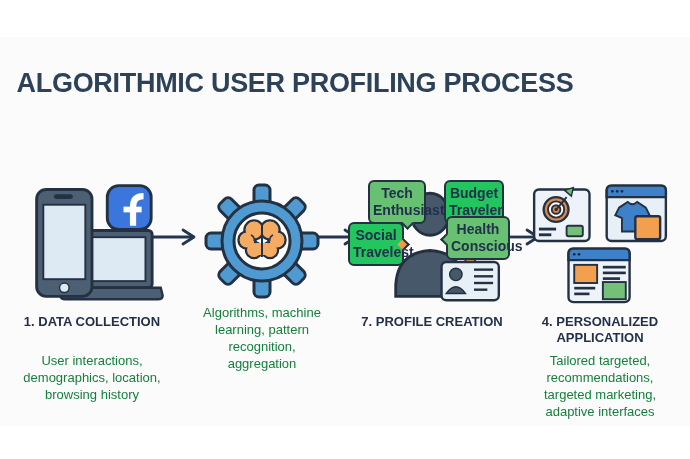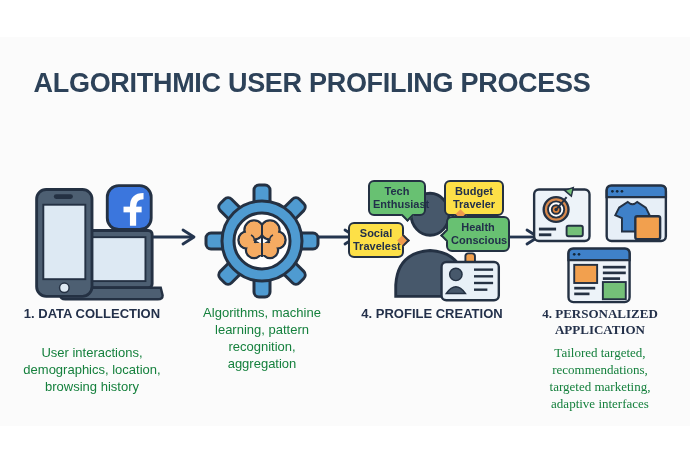--- a/index.html
+++ b/index.html
@@ -7,38 +7,37 @@
     width:690px;height:459px;position:relative;overflow:hidden;
     background:#ffffff;
     font-family:"Liberation Sans", sans-serif;
     color:#2c3a50;
   }
   .band{position:absolute;left:0;top:37px;width:690px;height:389px;background:#fbfbfb;}
   .title{
     position:absolute;left:0;top:68px;width:590px;text-align:center;
     font-size:27px;font-weight:bold;letter-spacing:-0.3px;color:#2d4259;
     white-space:pre-line;
-    padding-left:17px;
   }
   .col{position:absolute;top:178px;text-align:center;}
   .col .icon-box{position:relative;height:126px;display:flex;align-items:center;justify-content:center;}
   .heading{
-    margin-top:2px;min-height:38px;font-size:13px;font-weight:bold;color:#23304a;
+    margin-top:10px;min-height:38px;font-size:13px;font-weight:bold;color:#23304a;
     line-height:1.25;white-space:pre-line;
   }
   .desc{font-size:13px;line-height:1.32;color:#15803d;white-space:pre-line;}
   .arrow{position:absolute;top:227px;height:20px;}
   
   .tag{
     position:absolute;z-index:3;border:2px solid #243143;border-radius:6px;
-    font-size:11px;font-weight:bold;line-height:1.2;color:#22304a;
+    font-size:14px;font-weight:bold;line-height:1.2;color:#22304a;
     padding:3px 3px;text-align:center;box-sizing:border-box;
   }
   .tag.green{background:#68c172;}
-  .tag.orange{background:#fde047;}
+  .tag.orange{background:#22c55e;}
   .tag::after{content:"";position:absolute;width:7px;height:7px;transform:rotate(45deg);}
   .tag.green::after{background:#68c172;}
   .tag.orange::after{background:#f09a4d;}
   .tag.tail-br::after{bottom:-6px;left:62%;border-right:2px solid #243143;border-bottom:2px solid #243143;}
   .tag.tail-bl::after{bottom:-6px;left:18%;border-right:2px solid #243143;border-bottom:2px solid #243143;}
   .tag.tail-r::after{right:-6px;top:50%;margin-top:-4px;border-top:2px solid #243143;border-right:2px solid #243143;}
   .tag.tail-l::after{left:-6px;top:52%;margin-top:-4px;border-left:2px solid #243143;border-bottom:2px solid #243143;}
 </style>
 </head>
 <body>
@@ -144,29 +143,29 @@
         <line x1="126" y1="103" x2="146" y2="103" stroke="#243143" stroke-width="2.5"></line>
         <line x1="126" y1="110" x2="146" y2="110" stroke="#243143" stroke-width="2.5"></line>
         <line x1="126" y1="117" x2="140" y2="117" stroke="#243143" stroke-width="2.5"></line>
       </g>
     </svg>
     <div class="tag green tail-br" style="left:22px;top:2px;width:58px;">Tech Enthusiast</div>
     <div class="tag orange tail-bl" style="left:98px;top:2px;width:60px;">Budget Traveler</div>
     <div class="tag orange tail-r" style="left:2px;top:44px;width:56px;">Social Travelest</div>
     <div class="tag green tail-l" style="left:100px;top:38px;width:64px;">Health Conscious</div>
   </div>
-  <div class="heading">4. PROFILE CREATION</div>
+  <div class="heading">7. PROFILE CREATION</div>
 </div>
 
 <svg class="arrow" style="left:504px;width:40px;" viewBox="0 0 40 20">
   <line x1="2" y1="10" x2="32" y2="10" stroke="#24354f" stroke-width="2.8"></line>
   <polyline points="23,3 34,10 23,17" fill="none" stroke="#24354f" stroke-width="2.8" stroke-linecap="round" stroke-linejoin="round"></polyline>
 </svg>
 
-<div class="col" style="left:516px;width:168px;font-family:Liberation Serif, serif;">
+<div class="col" style="left:516px;width:168px;">
   <div class="icon-box">
     <svg width="150" height="126" viewBox="0 0 150 132">
 
       <g>
         <rect x="6" y="12" width="58" height="54" rx="5" fill="#edf3f9" stroke="#243143" stroke-width="2.5"></rect>
         <circle cx="29" cy="33" r="13" fill="#d98a4e" stroke="#243143" stroke-width="2.5"></circle>
         <circle cx="29" cy="33" r="8.5" fill="#ffffff" stroke="#243143" stroke-width="2"></circle>
         <circle cx="29" cy="33" r="4.5" fill="#e2873f" stroke="#243143" stroke-width="2"></circle>
         <circle cx="29" cy="33" r="1.8" fill="#243143"></circle>
         <line x1="30" y1="32" x2="40" y2="20" stroke="#243143" stroke-width="2"></line>

